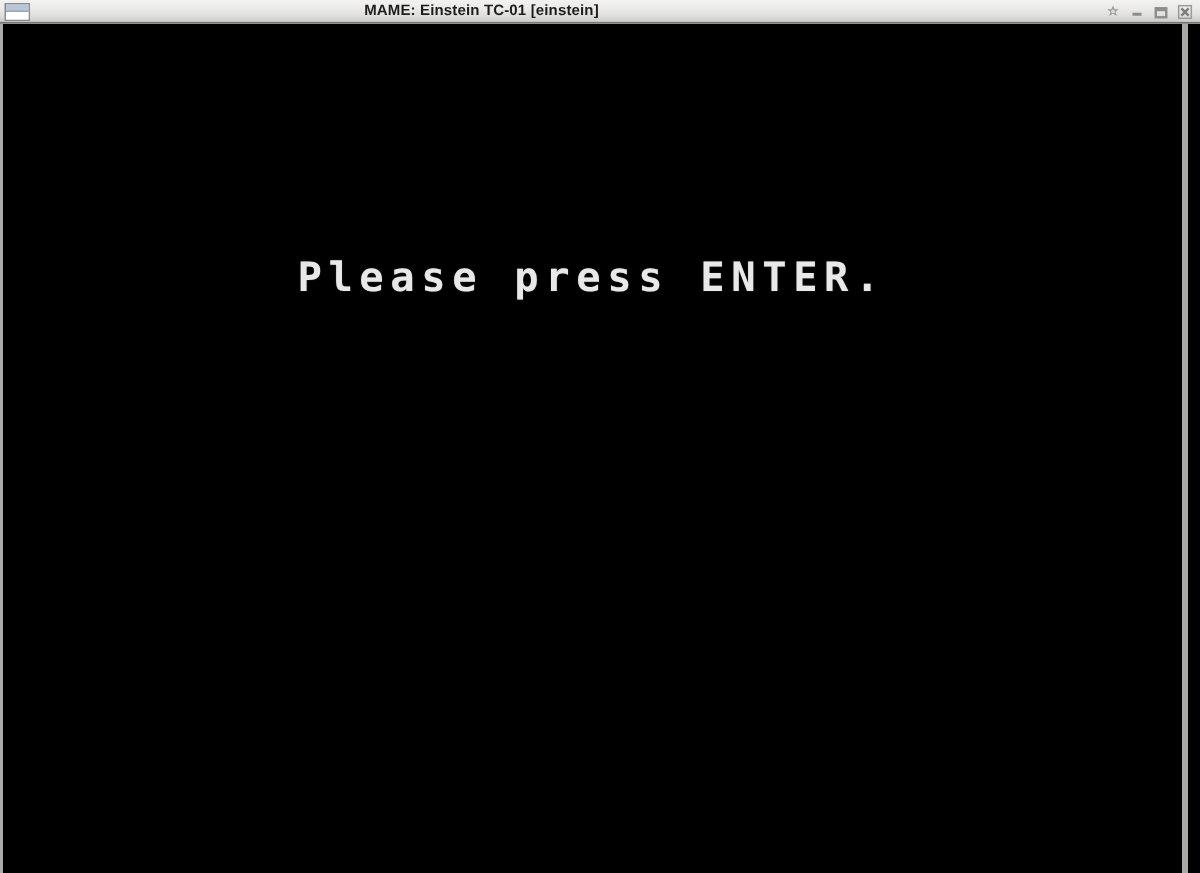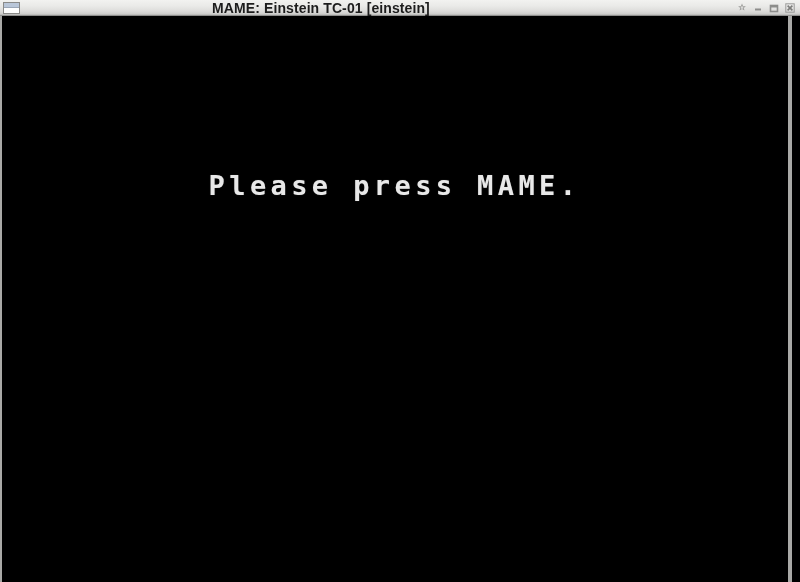--- a/index.html
+++ b/index.html
@@ -69,21 +69,21 @@
   }
 
   .title-text {
     position: absolute;
     left: 0;
     top: 0;
     width: 642px;
     height: 16px;
     line-height: 16px;
     text-align: center;
-    font-size: 14px;
+    font-size: 10px;
     font-weight: bold;
     color: #1d1d1d;
     letter-spacing: 0.1px;
     white-space: nowrap;
     overflow: hidden;
   }
 
   
   .win-controls {
     position: absolute;
@@ -193,16 +193,16 @@
         </svg>
       </span>
 
     </div>
   </div>
 
   <div class="screen-area"></div>
   <div class="right-edge"></div>
 
   <div class="screen">
-    <div class="screen-text">Please press MAME.</div>
+    <div class="screen-text">Please press ENTER.</div>
   </div>
 
 </div>
 
 </body></html>

